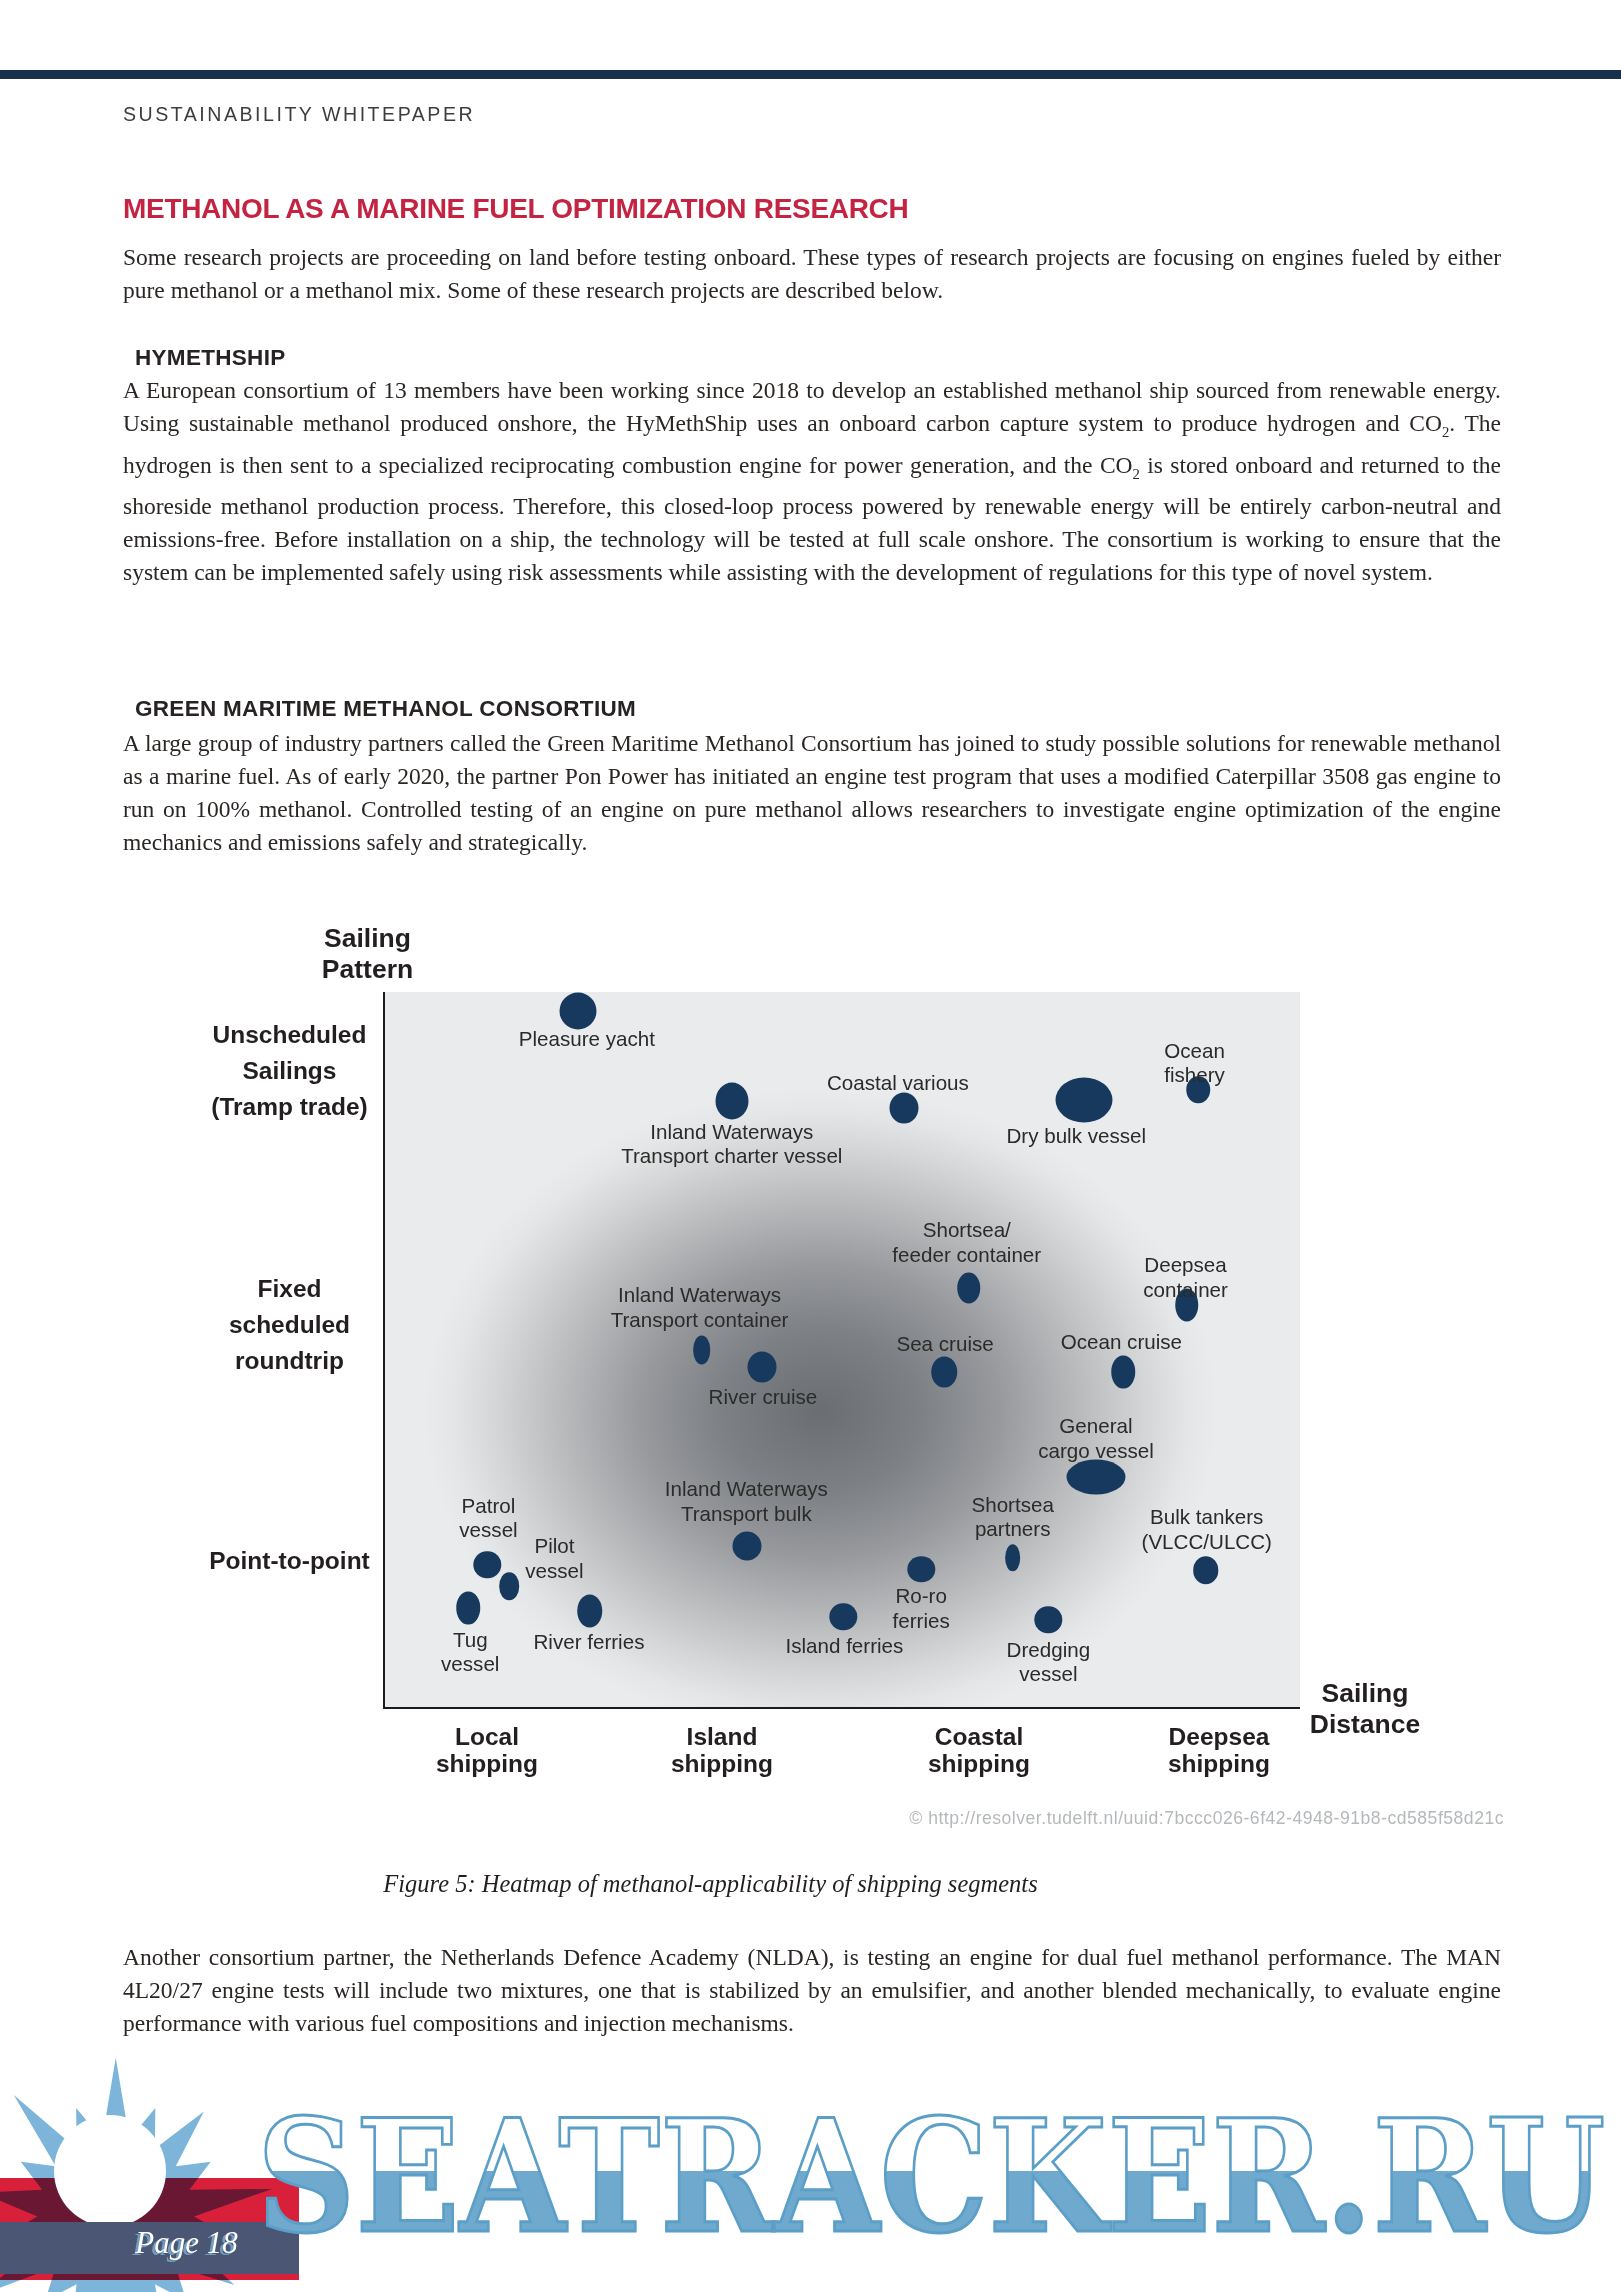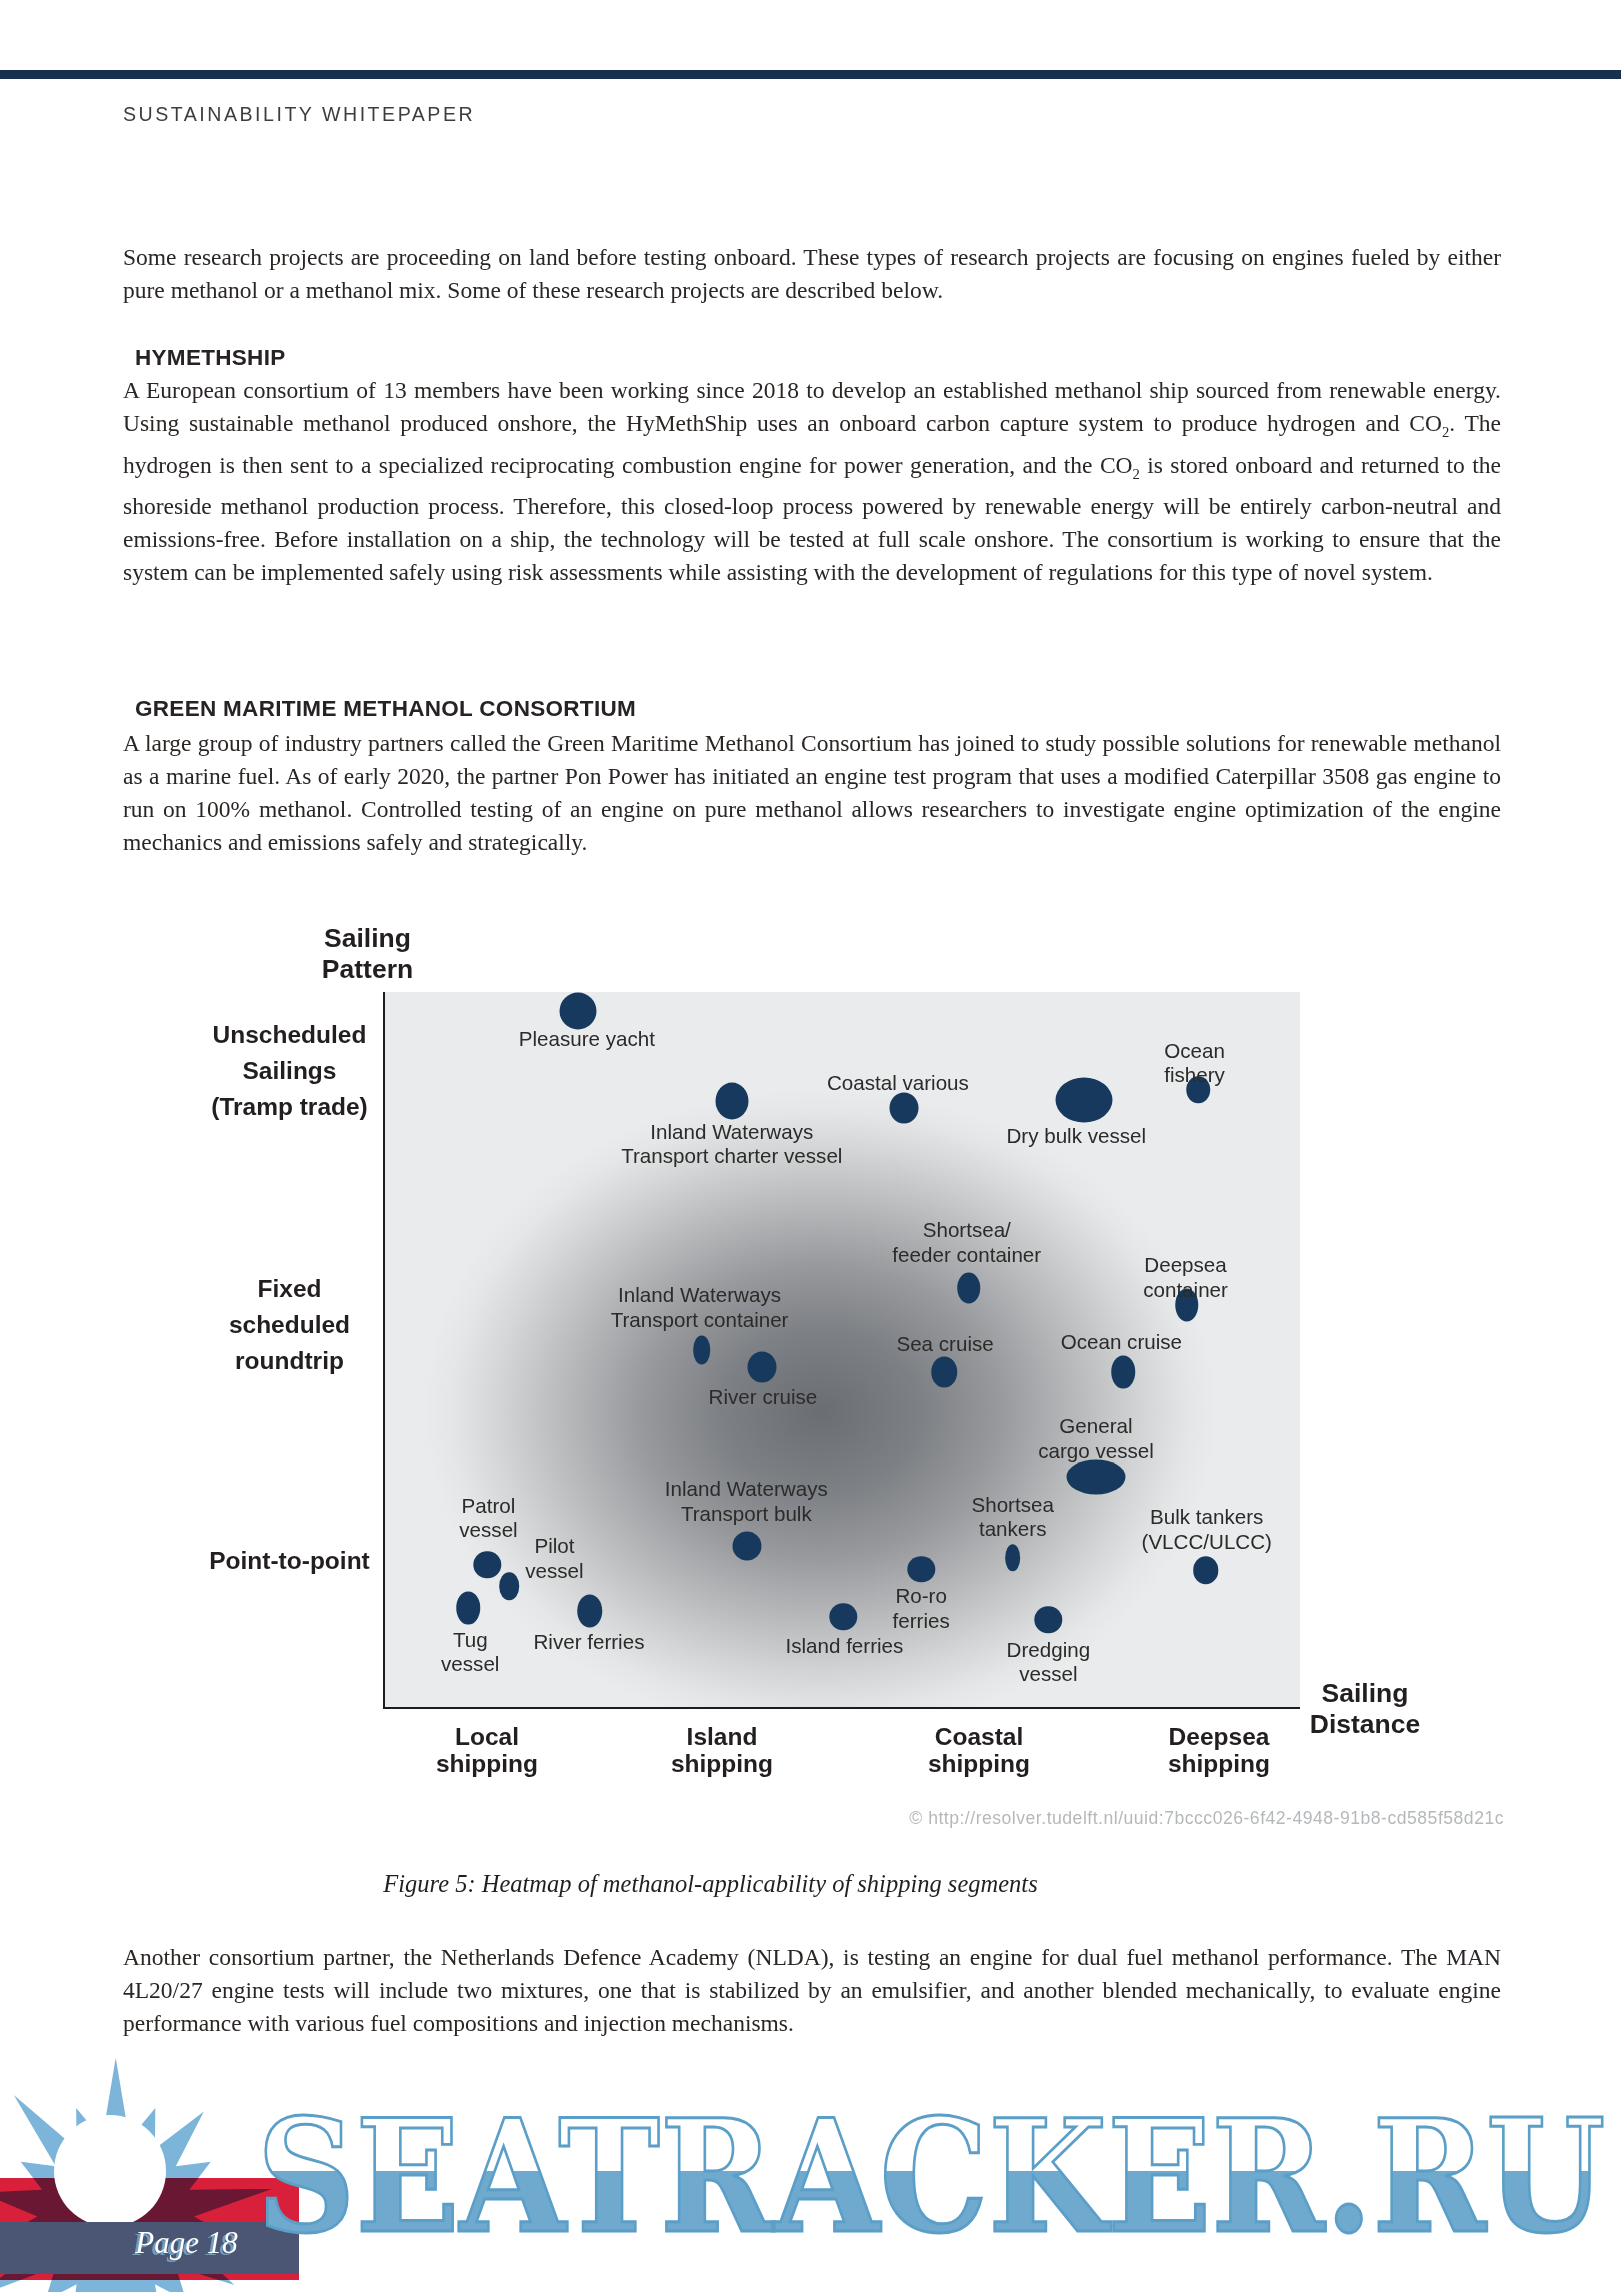--- a/index.html
+++ b/index.html
@@ -58,20 +58,21 @@
   .wm-svg{position:absolute;left:0;top:0;width:1621px;height:2293px;z-index:6;pointer-events:none;}
   .wm-text{font-family:"DejaVu Serif","Liberation Serif",serif;font-weight:bold;}
 </style>
 </head>
 <body>
 
 <div class="page">
 
   <div class="topbar"></div>
   <div class="doc-header">SUSTAINABILITY WHITEPAPER</div>
+  <h1 class="title">METHANOL AS A MARINE FUEL OPTIMIZATION RESEARCH</h1>
 
   <p class="body intro">Some research projects are proceeding on land before testing onboard. These types of research projects are focusing on engines fueled by either pure methanol or a methanol mix. Some of these research projects are described below.</p>
 
   <h2 class="subhead h1">HYMETHSHIP</h2>
   <p class="body p2"><span>A European consortium of 13 members have been working since 2018 to develop an established methanol ship sourced from renewable energy. Using sustainable methanol produced onshore, the HyMethShip uses an onboard carbon capture system to produce hydrogen and CO</span><sub>2</sub><span>. The hydrogen is then sent to a specialized reciprocating combustion engine for power generation, and the CO</span><sub>2</sub><span> is stored onboard and returned to the shoreside methanol production process. Therefore, this closed-loop process powered by renewable energy will be entirely carbon-neutral and emissions-free. Before installation on a ship, the technology will be tested at full scale onshore. The consortium is working to ensure that the system can be implemented safely using risk assessments while assisting with the development of regulations for this type of novel system.</span></p>
 
   <h2 class="subhead h2">GREEN MARITIME METHANOL CONSORTIUM</h2>
   <p class="body p3">A large group of industry partners called the Green Maritime Methanol Consortium has joined to study possible solutions for renewable methanol as a marine fuel. As of early 2020, the partner Pon Power has initiated an engine test program that uses a modified Caterpillar 3508 gas engine to run on 100% methanol. Controlled testing of an engine on pure methanol allows researchers to investigate engine optimization of the engine mechanics and emissions safely and strategically.</p>
 
   <div class="figure">
@@ -129,21 +130,21 @@
         <div class="dot" style="left: 39.6%; top: 77.5%; width: 29px; height: 29px; background: rgb(22, 57, 93);"></div>
         <div class="dot-label" style="left: 39.6%; top: 77.5%; transform: translate(calc(-50% - 1px), calc(-50% - 45px));">Inland Waterways
 Transport bulk</div>
         <div class="dot" style="left: 50.1%; top: 87.4%; width: 27.4px; height: 27.4px; background: rgb(22, 57, 93);"></div>
         <div class="dot-label" style="left: 50.1%; top: 87.4%; transform: translate(calc(-50% + 1px), calc(-50% + 29px));">Island ferries</div>
         <div class="dot" style="left: 58.6%; top: 80.7%; width: 27.4px; height: 25.5px; background: rgb(22, 57, 93);"></div>
         <div class="dot-label" style="left: 58.6%; top: 80.7%; transform: translate(calc(-50% + 0px), calc(-50% + 39px));">Ro-ro
 ferries</div>
         <div class="dot" style="left: 68.6%; top: 79.1%; width: 15.7px; height: 27.4px; background: rgb(22, 57, 93);"></div>
         <div class="dot-label" style="left: 68.6%; top: 79.1%; transform: translate(calc(-50% + 0px), calc(-50% - 41px));">Shortsea
-tankers</div>
+partners</div>
         <div class="dot" style="left: 72.5%; top: 87.8%; width: 27.4px; height: 27.4px; background: rgb(22, 57, 93);"></div>
         <div class="dot-label" style="left: 72.5%; top: 87.8%; transform: translate(calc(-50% + 0px), calc(-50% + 42px));">Dredging
 vessel</div>
         <div class="dot" style="left: 89.7%; top: 80.9%; width: 25.5px; height: 27.4px; background: rgb(22, 57, 93);"></div>
         <div class="dot-label" style="left: 89.7%; top: 80.9%; transform: translate(calc(-50% + 1px), calc(-50% - 41px));">Bulk tankers
 (VLCC/ULCC)</div>
       </div>
     <div id="xlabels">
         <div class="xcat" style="left: 487px;">Local
 shipping</div>

